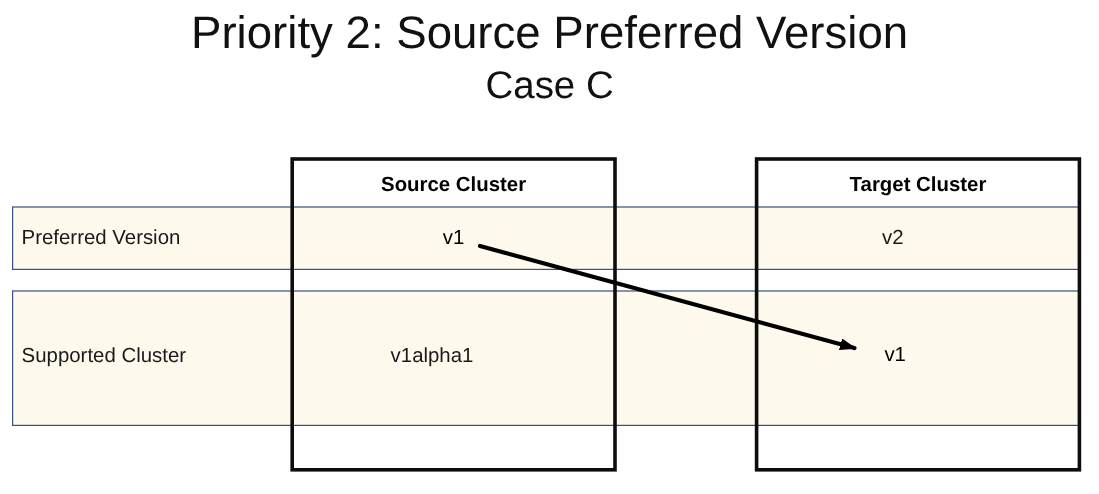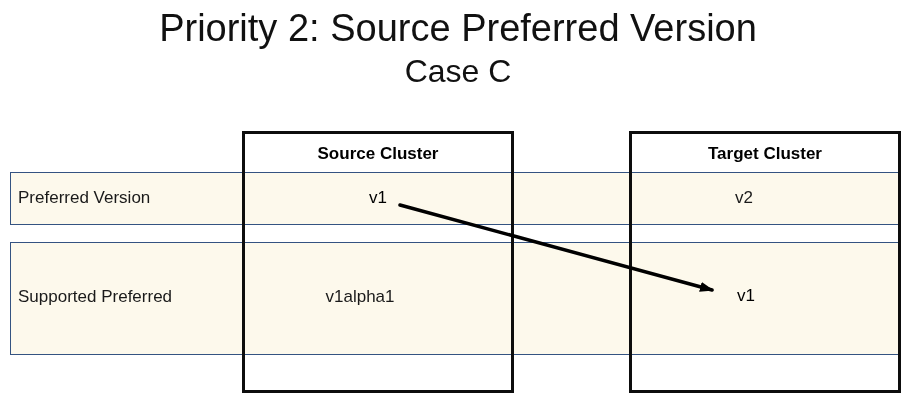--- a/index.html
+++ b/index.html
@@ -115,21 +115,21 @@
   <div class="band band2"></div>
 
   <div class="cluster-box source">
     <div class="cluster-header">Source Cluster</div>
   </div>
   <div class="cluster-box target">
     <div class="cluster-header">Target Cluster</div>
   </div>
 
   <div class="row-label rl1">Preferred Version</div>
-  <div class="row-label rl2">Supported Preferred</div>
+  <div class="row-label rl2">Supported Cluster</div>
 
   <div class="cell bold c-sp">v1</div>
   <div class="cell c-tp">v2</div>
   <div class="cell c-ss">v1alpha1</div>
   <div class="cell bold c-ts">v1</div>
 
   <svg class="arrow-layer" width="916" height="412" viewBox="0 0 916 412" xmlns="http://www.w3.org/2000/svg">
     <defs>
       <marker id="ah" markerUnits="userSpaceOnUse" markerWidth="16" markerHeight="12" refX="12" refY="5" orient="auto">
         <path d="M0,0 L14,5 L0,10 Z" fill="#000000"></path>

